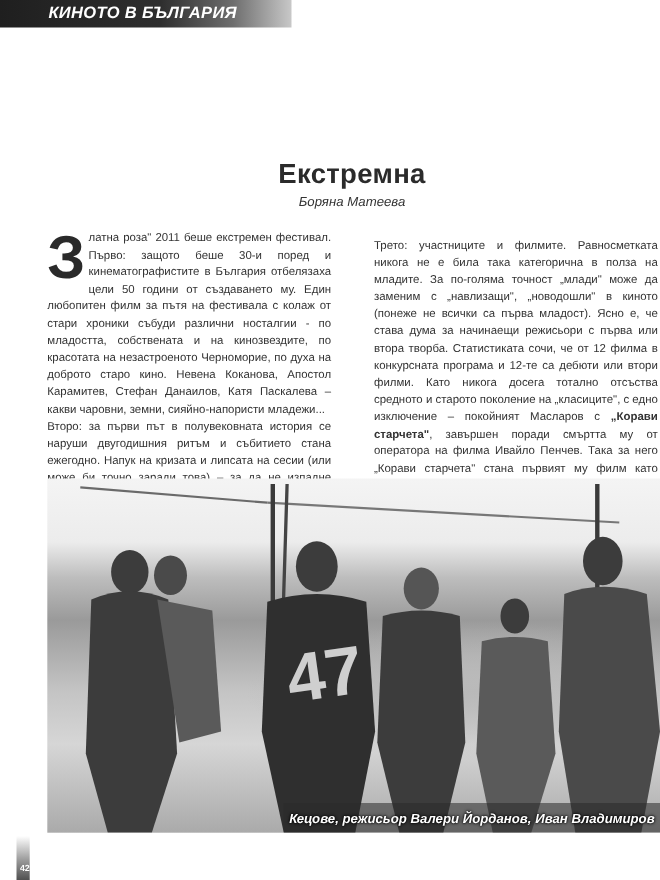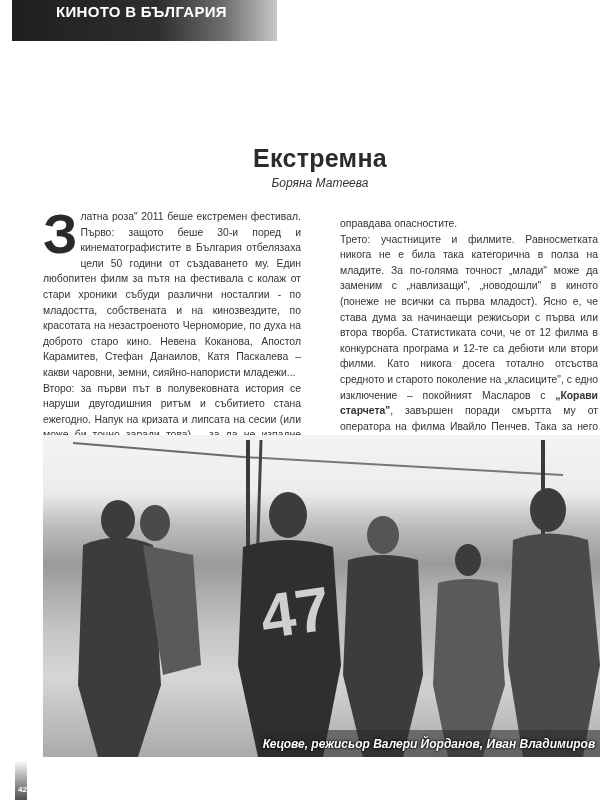--- a/index.html
+++ b/index.html
@@ -3,22 +3,23 @@
   <meta charset="utf-8">
   <style>
     html, body { margin: 0; padding: 0; }
     body {
       width: 600px; height: 800px; position: relative; overflow: hidden;
       background: #ffffff;
       font-family: "Liberation Sans", "DejaVu Sans", sans-serif;
       color: #2a2a2a;
     }
     .section-banner {
-      position: absolute; left: 12px; top: 0; width: 265px; height: 41px;
+      position: absolute; left: 0; top: 0; width: 265px; height: 25px;
       background: linear-gradient(to right, #1f1f1f 0%, #2e2e2e 55%, #6e6e6e 80%, #c8c8c8 100%);
+      font-style: italic;
     }
     .section-banner span {
       position: absolute; left: 44px; top: 3px;
       color: #ffffff; font-weight: bold; font-size: 15px; letter-spacing: 0.3px;
     }
     .title {
       position: absolute; left: 0; width: 640px; top: 144px; text-align: center;
       font-size: 25px; font-weight: bold; color: #2b2b2b; letter-spacing: 0.3px;
     }
     .byline {
@@ -69,21 +70,20 @@
 <div class="title">Екстремна</div>
 <div class="byline">Боряна Матеева</div>
 
 <div class="col col-left">
   <span class="dropcap">З</span>
   <p>латна роза" 2011 беше екстремен фестивал. Първо: защото беше 30-и поред и кинематографистите в България отбелязаха цели 50 години от създаването му. Един любопитен филм за пътя на фестивала с колаж от стари хроники събуди различни носталгии - по младостта, собствената и на кинозвездите, по красотата на незастроеното Черноморие, по духа на доброто старо кино. Невена Коканова, Апостол Карамитев, Стефан Данаилов, Катя Паскалева – какви чаровни, земни, сияйно-напористи младежи...</p>
   <p>Второ: за първи път в полувековната история се наруши двугодишния ритъм и събитието стана ежегодно. Напук на кризата и липсата на сесии (или може би точно заради това) – за да не изпадне киното от общественото внимание, когато вече е наблизо височина. Рискована маневра, при която голямата цел</p>
 </div>
 
 <div class="col col-right">
-  <p>оправдава опасностите.</p>
   <p><span>Трето: участниците и филмите. Равносметката никога не е била така категорична в полза на младите. За по-голяма точност „млади" може да заменим с „навлизащи", „новодошли" в киното (понеже не всички са първа младост). Ясно е, че става дума за начинаещи режисьори с първа или втора творба. Статистиката сочи, че от 12 филма в конкурсната програма и 12-те са дебюти или втори филми. Като никога досега тотално отсъства средното и старото поколение на „класиците", с едно изключение – покойният Масларов с </span><span class="bold">„Корави старчета"</span><span>, завършен поради смъртта му от оператора на филма Ивайло Пенчев. Така за него „Корави старчета" стана първият му филм като режисьор.</span></p>
   <p>Четвърто: „Златна роза" за късометражен игрален филм (18 заглавия) потвърждава точка три и констата-</p>
 </div>
 
 <div class="photo">
   <svg width="557" height="322" viewBox="0 0 557 322">
 
     <line x1="30" y1="8" x2="200" y2="22" stroke="#6a6a6a" stroke-width="2"></line>
     <line x1="200" y1="22" x2="520" y2="40" stroke="#777" stroke-width="2"></line>
     <line x1="205" y1="5" x2="205" y2="220" stroke="#3a3a3a" stroke-width="4"></line>

